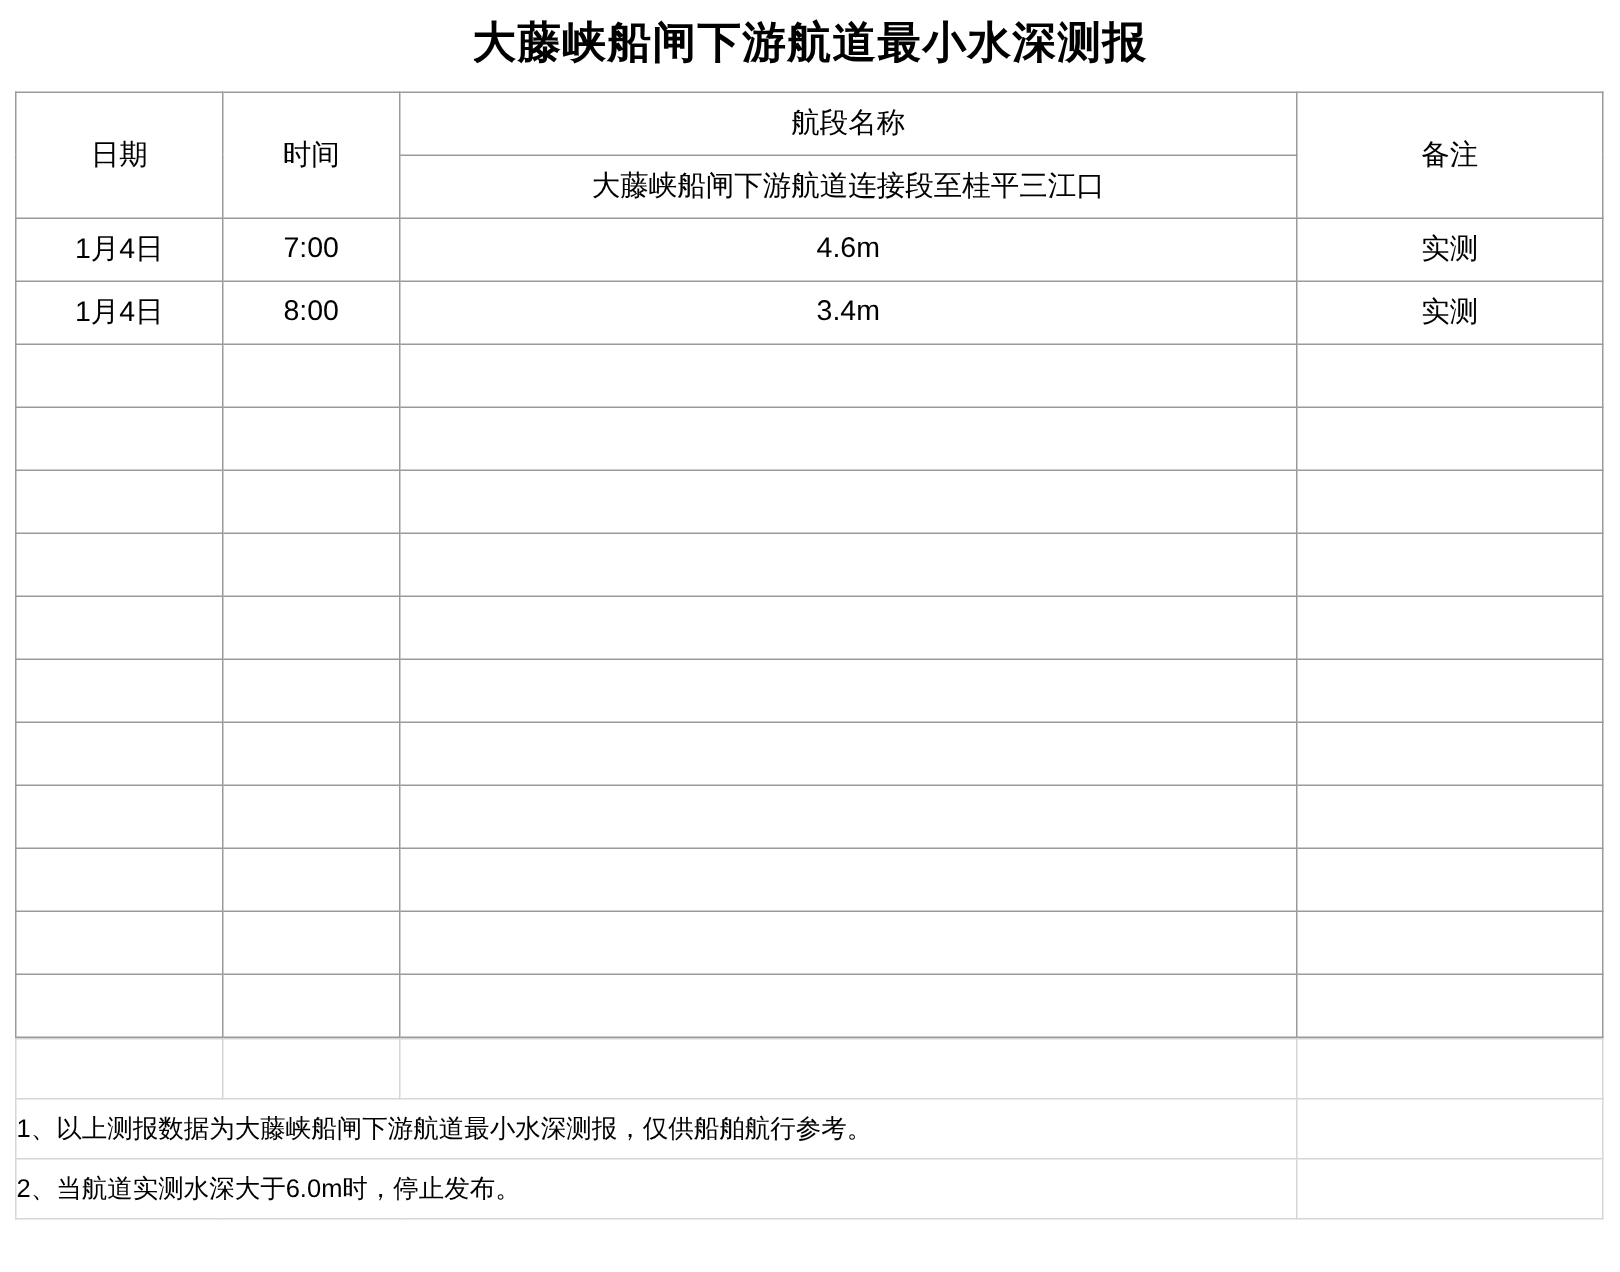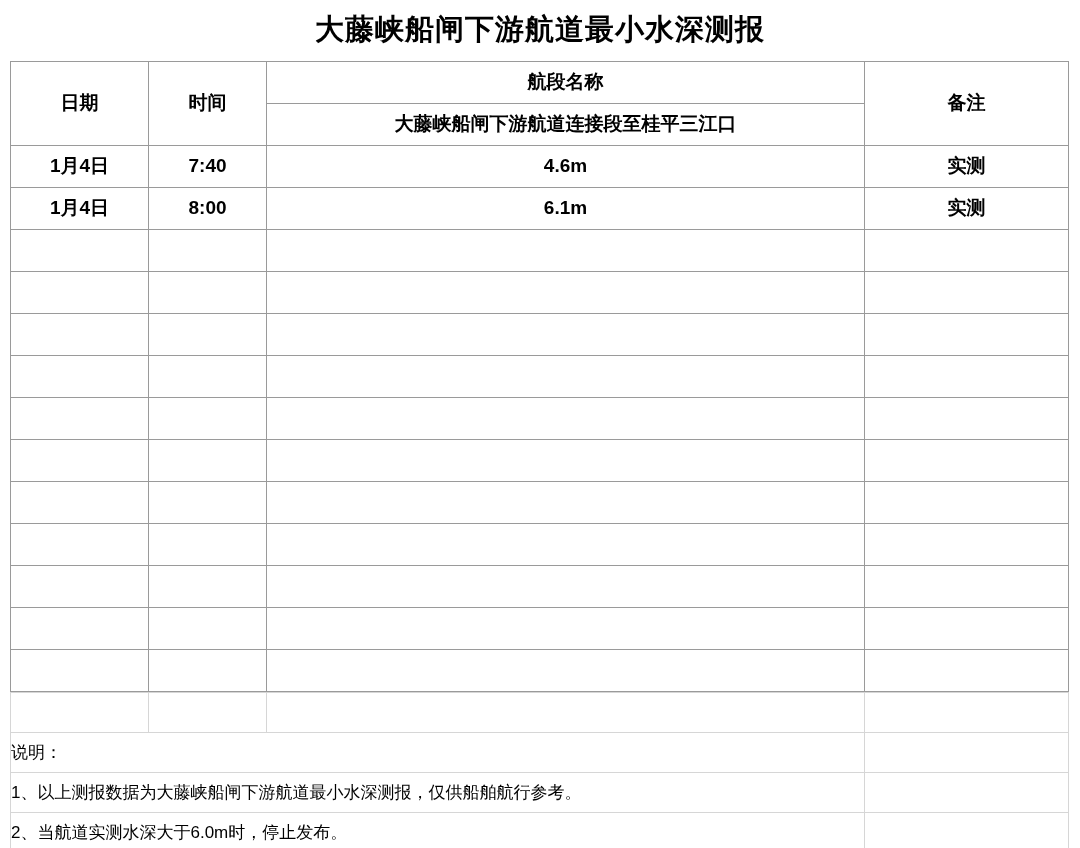--- a/index.html
+++ b/index.html
@@ -35,21 +35,20 @@
     table-layout: fixed;
   }
   table.sheet td {
     border: 1px solid #9a9a9a;
     padding: 0;
     text-align: center;
     vertical-align: middle;
     font-size: 19px;
     height: 42px;
     box-sizing: border-box;
-    font-weight: bold;
   }
   td.col-date { width: 138px; }
   td.col-time { width: 118px; }
   td.col-route { width: 598px; }
   td.col-note { width: 204px; }
 
   .hdr { font-size: 19px; }
   .hdr-sub { font-size: 18px; }
   .row-data td { font-size: 20px; }
   .empty-row td { height: 43px; }
@@ -96,28 +95,28 @@
         <td class="col-time hdr" rowspan="2">时间</td>
         <td class="col-route hdr">航段名称</td>
         <td class="col-note hdr" rowspan="2">备注</td>
       </tr>
       <tr>
         <td class="col-route hdr-sub">大藤峡船闸下游航道连接段至桂平三江口</td>
       </tr>
 
       <tr class="row-data">
         <td class="col-date">1月4日</td>
-        <td class="col-time">7:40</td>
+        <td class="col-time">7:00</td>
         <td class="col-route">4.6m</td>
         <td class="col-note">实测</td>
       </tr>
       <tr class="row-data">
         <td class="col-date">1月4日</td>
         <td class="col-time">8:00</td>
-        <td class="col-route">6.1m</td>
+        <td class="col-route">3.4m</td>
         <td class="col-note">实测</td>
       </tr>
 
       <tr class="empty-row">
           <td class="col-date"></td>
           <td class="col-time"></td>
           <td class="col-route"></td>
           <td class="col-note"></td>
         </tr>
       <tr class="empty-row">
@@ -185,24 +184,20 @@
 
   <table class="notes">
     <tbody>
       <tr>
         <td class="blank-left no-border-left"></td>
         <td class="blank-mid"></td>
         <td class="blank-route"></td>
         <td class="blank-note no-border-right"></td>
       </tr>
       <tr>
-        <td class="note-text no-border-left" colspan="3">说明：</td>
-        <td class="blank-note no-border-right"></td>
-      </tr>
-      <tr>
         <td class="note-text note-indent no-border-left" colspan="3">1、以上测报数据为大藤峡船闸下游航道最小水深测报，仅供船舶航行参考。</td>
         <td class="blank-note no-border-right"></td>
       </tr>
       <tr>
         <td class="note-text note-indent no-border-left" colspan="3">2、当航道实测水深大于6.0m时，停止发布。</td>
         <td class="blank-note no-border-right"></td>
       </tr>
     </tbody>
   </table>
 

